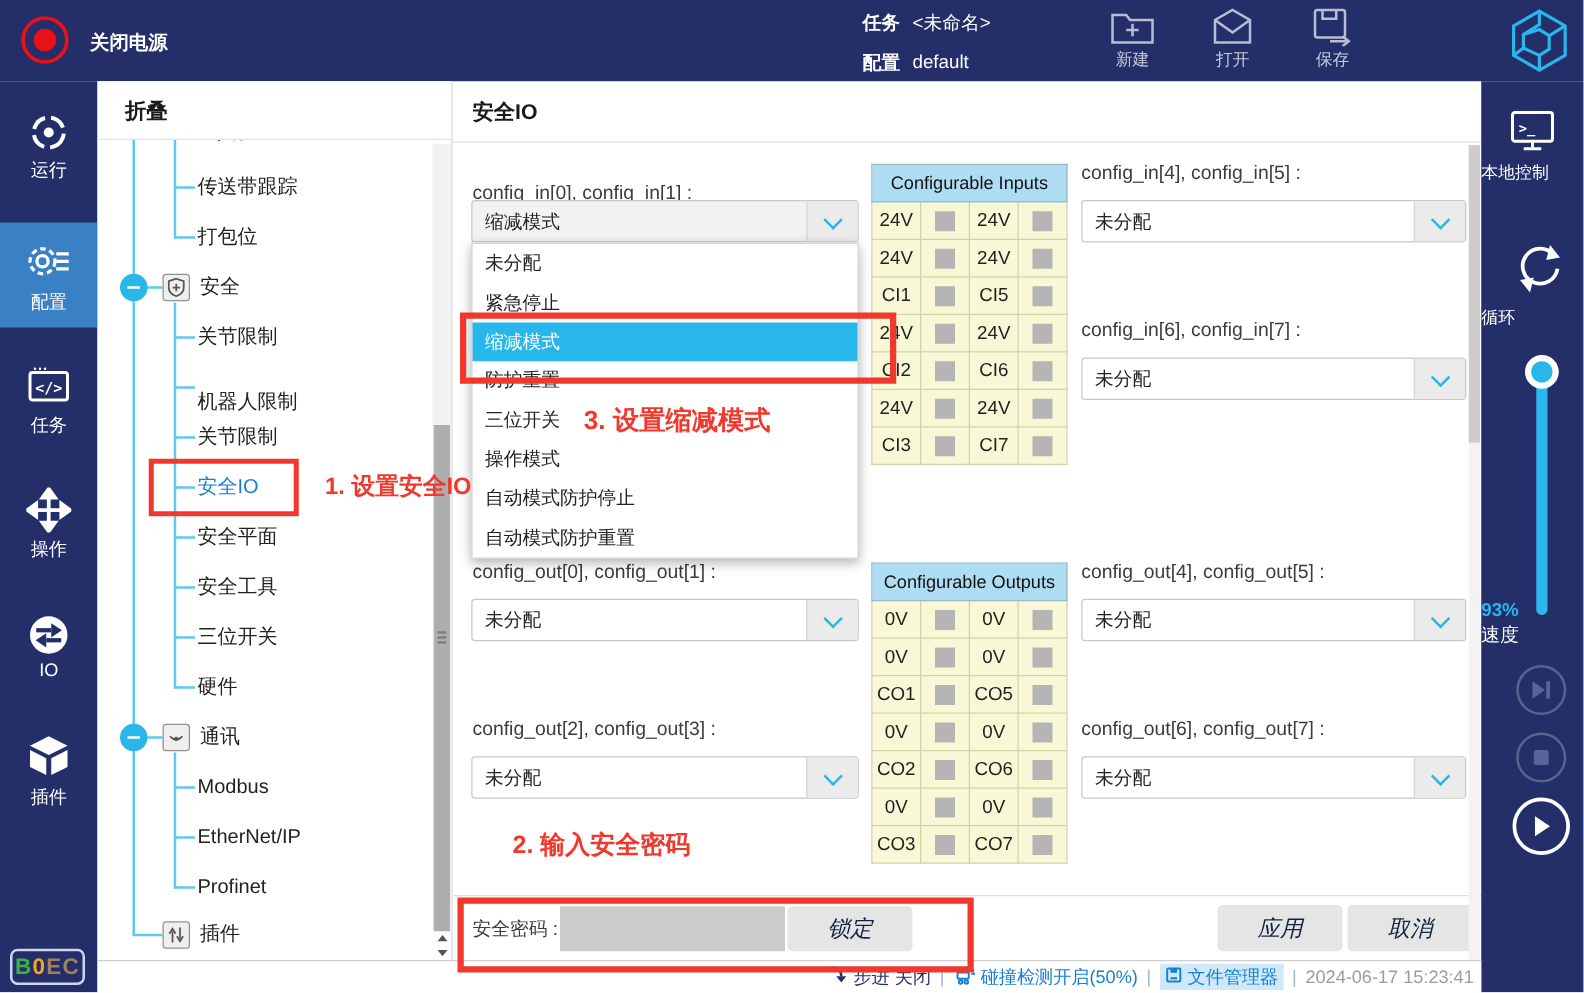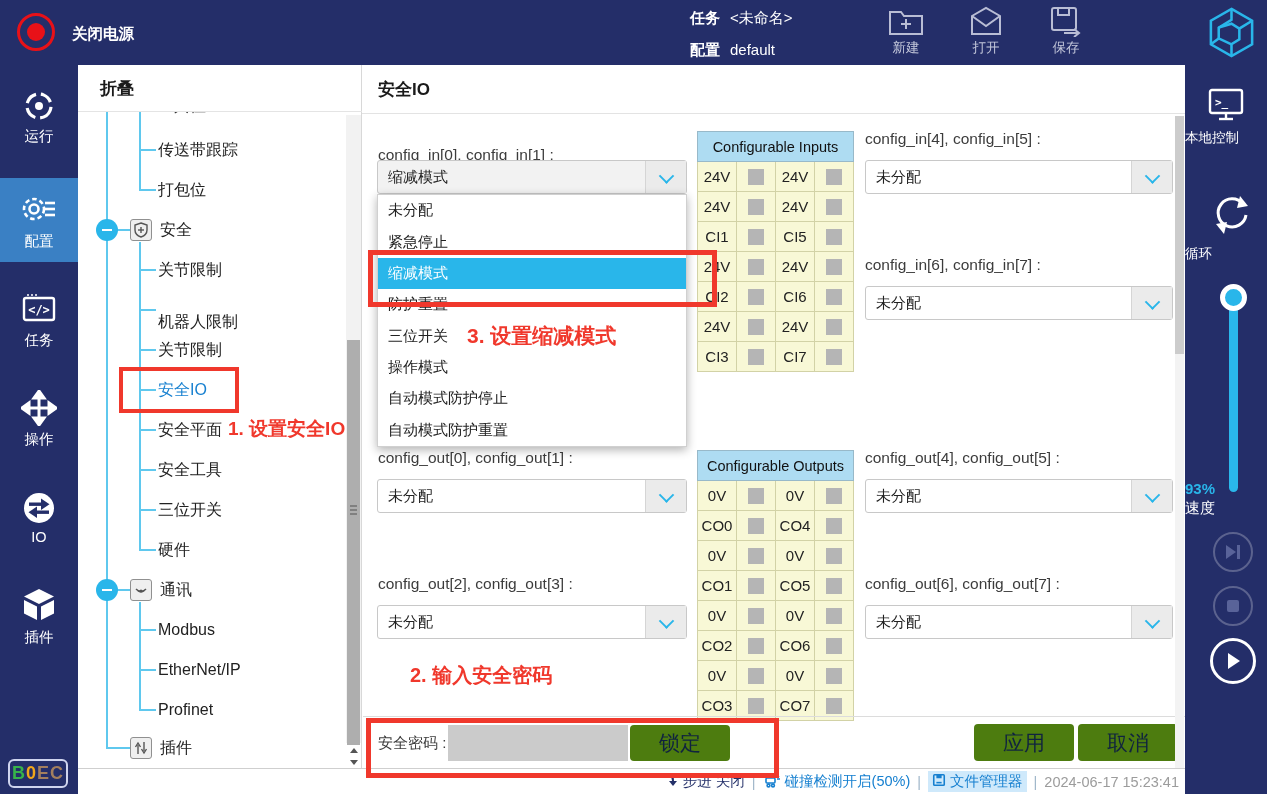--- a/index.html
+++ b/index.html
@@ -55,22 +55,22 @@
   .select .chz{width:40px;height:100%;background:#ebebeb;border-left:1px solid #d5d5d5;display:flex;align-items:center;justify-content:center;}
   .chev{width:9px;height:9px;border-right:2px solid #29b6ea;border-bottom:2px solid #29b6ea;transform:rotate(45deg) translate(-1px,-1px);}
   .dd-list{left:377px;top:194px;width:310px;height:253px;background:#fff;border:1px solid #d0d0d0;box-shadow:0 3px 9px rgba(0,0,0,.3);
            display:flex;flex-direction:column;z-index:5;box-sizing:border-box;}
   .dd-opt{flex:1;display:flex;align-items:center;padding-left:10px;font-size:15px;color:#222;}
   .dd-opt.sel{background:#29b6ea;color:#fff;}
   .io-table{border-collapse:collapse;table-layout:fixed;}
   .io-table th{background:#aedcf2;border:1px solid #98b9c9;font-size:14.5px;font-weight:normal;color:#111;height:27px;}
   .io-table td{background:#f8f8d6;border:1px solid #d2d2a6;height:27px;text-align:center;font-size:15px;color:#222;}
   .sq{width:16px;height:16px;background:#b5b5b5;margin:0 auto;}
-  .btn{background:#4d7c0f;border-radius:4px;display:flex;align-items:center;justify-content:center;
-       font-size:21px;color:#10233f;cursor:pointer;box-sizing:border-box;}
+  .btn{background:#e5e5e5;border-radius:4px;display:flex;align-items:center;justify-content:center;
+       font-size:18px;color:#10233f;cursor:pointer;box-sizing:border-box;font-style:italic;}
   .pwd{left:448px;top:725px;width:180px;height:36px;background:#cbcbcb;border:none;box-sizing:border-box;position:absolute;}
   .mscroll-track{left:1175px;top:116px;width:9px;height:652px;background:#f3f3f3;}
   .mscroll-thumb{left:1175px;top:116px;width:9px;height:238px;background:#cccccc;}
   
   .ann-rect{border-style:solid;border-color:#f0382c;z-index:8;pointer-events:none;}
   .ann-text{color:#f0382c;font-weight:bold;z-index:9;white-space:nowrap;}
   
   .statusbar{left:78px;top:768px;width:1107px;height:26px;background:#fff;border-top:1px solid #cfcfcf;box-sizing:border-box;
              display:flex;align-items:center;justify-content:flex-end;gap:7px;padding-right:6px;font-size:14.5px;}
   .sb-sep{color:#9fb6c9;}
@@ -443,30 +443,20 @@
           <td style="width:50px;">0V</td>
           <td style="width:28px;">
             <div class="sq"></div>
           </td>
           <td style="width:50px;">0V</td>
           <td style="width:28px;">
             <div class="sq"></div>
           </td>
         </tr>
     <tr>
-          <td>CO0</td>
-          <td>
-            <div class="sq"></div>
-          </td>
-          <td>CO4</td>
-          <td>
-            <div class="sq"></div>
-          </td>
-        </tr>
-    <tr>
           <td>0V</td>
           <td>
             <div class="sq"></div>
           </td>
           <td>0V</td>
           <td>
             <div class="sq"></div>
           </td>
         </tr>
     <tr>
@@ -526,21 +516,21 @@
   <div class="abs field-label" style="left:378px;top:734px;font-size:15px;">安全密码 :</div>
   <input class="pwd" type="password" value="" style="">
   <div class="abs btn" style="left:630px;top:725px;width:100px;height:36px;">锁定</div>
   <div class="abs btn" style="left:974px;top:724px;width:100px;height:37px;">应用</div>
   <div class="abs btn" style="left:1078px;top:724px;width:100px;height:37px;">取消</div>
 
   <div class="abs mscroll-track"></div>
   <div class="abs mscroll-thumb"></div>
 
   <div class="abs ann-rect" style="left:119px;top:367px;width:112px;height:38px;border-width:4px;"></div>
-  <div class="abs ann-text" style="left:228px;top:376px;font-size:19px;margin-top:40px;">1. 设置安全IO</div>
+  <div class="abs ann-text" style="left:260px;top:376px;font-size:19px;">1. 设置安全IO</div>
   <div class="abs ann-rect" style="left:368px;top:250px;width:339px;height:47px;border-width:5px;"></div>
   <div class="abs ann-text" style="left:467px;top:322px;font-size:21px;">3. 设置缩减模式</div>
   <div class="abs ann-text" style="left:410px;top:662px;font-size:20px;">2. 输入安全密码</div>
   <div class="abs ann-rect" style="left:366px;top:718px;width:403px;height:50px;border-width:5px;"></div>
 
   <div class="abs rsidebar"></div>
   <div class="abs" style="left:1206px;top:86px;">
     <svg width="40" height="38" viewBox="0 0 40 38" fill="none" stroke="#fff" stroke-width="2.4">
       <rect x="4" y="4" width="32" height="23" rx="2"></rect>
       <text x="9" y="20" font-size="11" font-weight="bold" fill="#fff" stroke="none" font-family="DejaVu Sans Mono, monospace">&gt;_</text>

